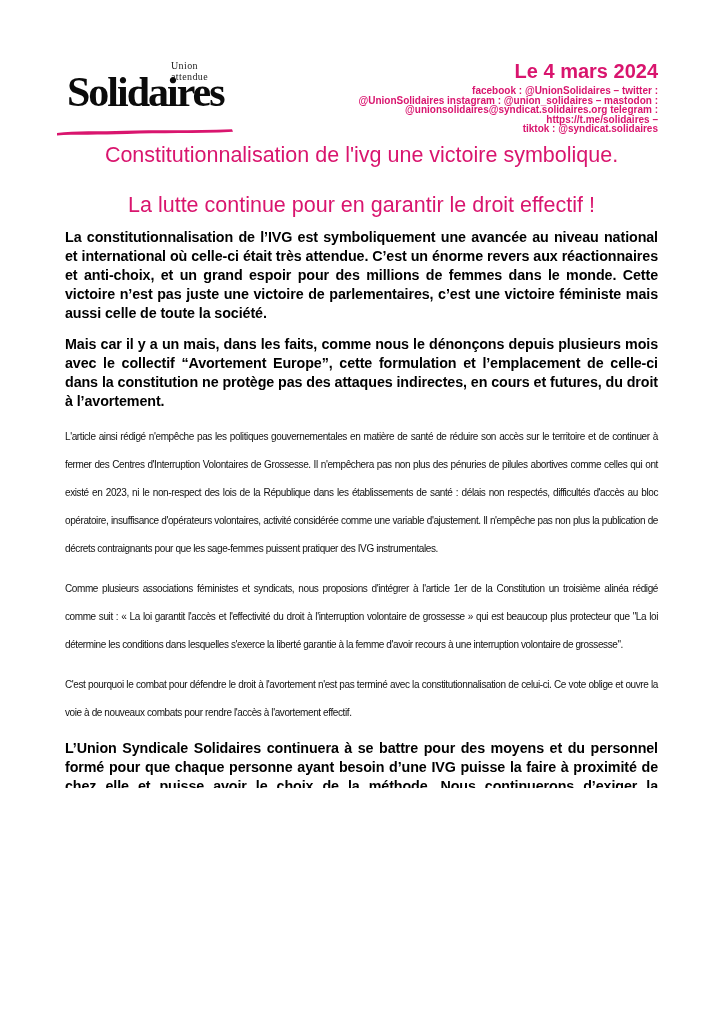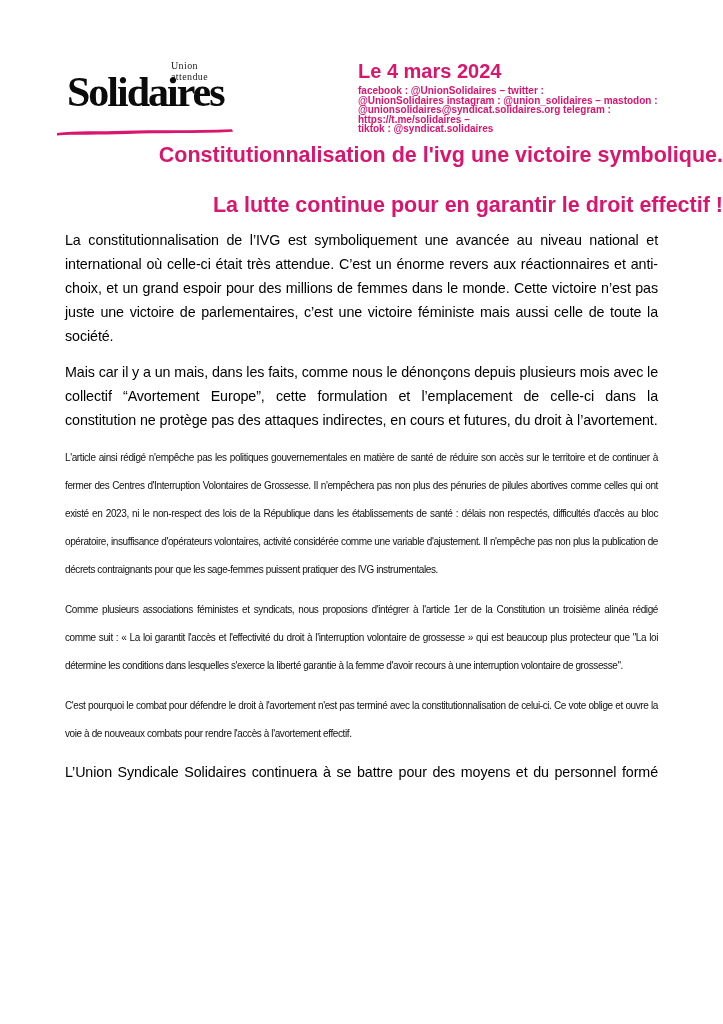--- a/index.html
+++ b/index.html
@@ -18,35 +18,35 @@
     color:#1c1c1c; letter-spacing:0.4px;
   }
   .logo-title {
     position:absolute; left:0; top:10px;
     font-family:"Liberation Serif", serif; font-weight:bold;
     font-size:42px; letter-spacing:-2px; color:#0b0b0b;margin-left:12px;
   }
   .logo-underline { position:absolute; left:0; top:68px; }
 
   
-  .date-block { position:absolute; right:65px; top:60px; width:300px; }
+  .date-block { position:absolute; right:65px; top:60px; width:300px; text-align:right; }
   .date { font-size:20px; font-weight:bold; color:#d9156e; }
   .social { margin-top:3px; font-size:10px; line-height:9.5px; font-weight:bold; color:#d9156e; }
 
   
   .headline {
     position:absolute; left:0; top:143px; width:100%;
-    text-align:right; color:#d9156e; font-weight:bold; font-size:21.5px; line-height:24px;
+    text-align:center; color:#d9156e; font-weight:normal; font-size:21.5px; line-height:24px;
   }
   .headline-line + .headline-line { margin-top:26px; }
 
   
   .body-text { position:absolute; left:65px; top:228px; width:593px; color:#000; }
   .p-bold {
-    font-weight:normal; font-size:14.3px; line-height:24px; letter-spacing:-0.1px;
+    font-weight:bold; font-size:14.3px; line-height:19px; letter-spacing:-0.1px;
     text-align:justify; margin:0 0 12px;
   }
   .p-reg {
     font-weight:normal; font-size:10px; line-height:28px; letter-spacing:-0.4px;
     text-align:justify; margin:0 0 12px; color:#111;
   }
 
   
   .slogan-line {
     position:absolute; left:50%; white-space:nowrap;

